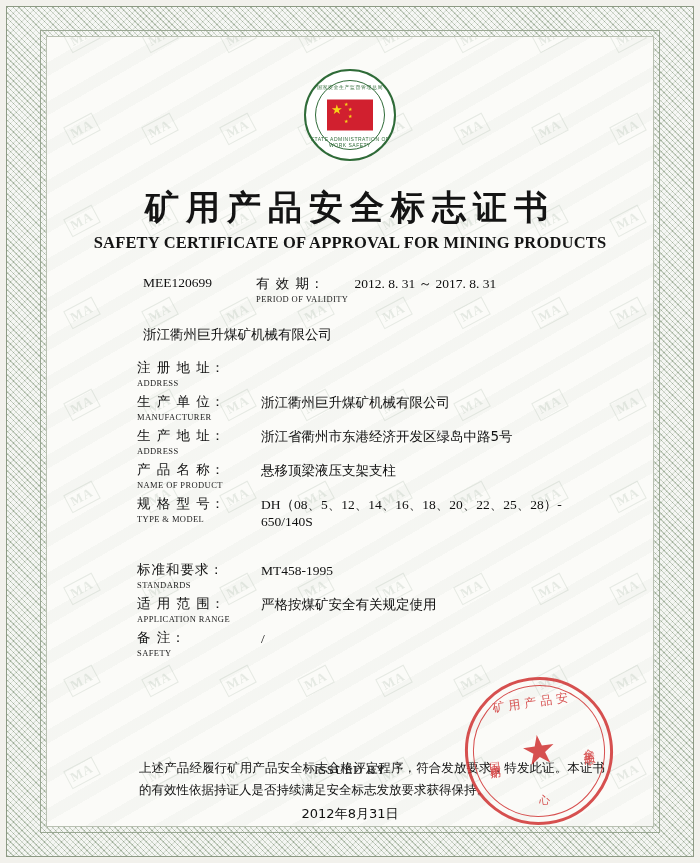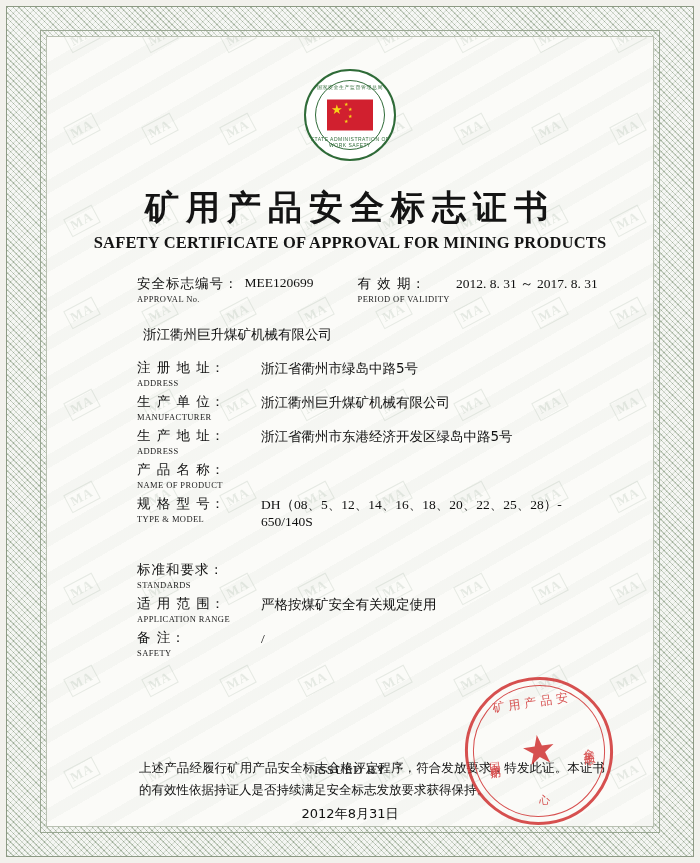--- a/index.html
+++ b/index.html
@@ -424,24 +424,20 @@
           <span class="star" style="left:17px; top:19px; font-size:5px;">★</span>
         </div>
         <div class="arc-text-bottom">STATE ADMINISTRATION OF WORK SAFETY</div>
       </div>
     </div>
 
     <div class="title-cn">矿用产品安全标志证书</div>
     <div class="title-en">SAFETY CERTIFICATE OF APPROVAL FOR MINING PRODUCTS</div>
 
     <div class="row-approval">
-      <div class="lbl-block">
-        <span class="lbl-cn">安全标志编号：</span>
-        <span class="lbl-en">APPROVAL No.</span>
-      </div>
       <span class="val">MEE120699</span>
 
       <div class="approval-right">
         <div class="lbl-block">
           <span class="lbl-cn">有 效 期：</span>
           <span class="lbl-en">PERIOD OF VALIDITY</span>
         </div>
         <span class="val">2012. 8. 31 ～ 2017. 8. 31</span>
       </div>
     </div>
@@ -452,23 +448,20 @@
         <div class="field-value">
           <span class="val-cn">浙江衢州巨升煤矿机械有限公司</span>
         </div>
       </div>
 
       <div class="field-row">
         <div class="field-label">
           <span class="lbl-cn">注 册 地 址：</span>
           <span class="lbl-en">ADDRESS</span>
         </div>
-        <div class="field-value">
-          <span class="val-cn">浙江省衢州市绿岛中路5号</span>
-        </div>
       </div>
 
       <div class="field-row">
         <div class="field-label">
           <span class="lbl-cn">生 产 单 位：</span>
           <span class="lbl-en">MANUFACTURER</span>
         </div>
         <div class="field-value">
           <span class="val-cn">浙江衢州巨升煤矿机械有限公司</span>
         </div>
@@ -482,39 +475,45 @@
         <div class="field-value">
           <span class="val-cn">浙江省衢州市东港经济开发区绿岛中路5号</span>
         </div>
       </div>
 
       <div class="field-row">
         <div class="field-label">
           <span class="lbl-cn">产 品 名 称：</span>
           <span class="lbl-en">NAME OF PRODUCT</span>
         </div>
+        <div class="field-value">
+          <span class="val-cn">悬移顶梁液压支架支柱</span>
+        </div>
       </div>
 
       <div class="field-row">
         <div class="field-label">
           <span class="lbl-cn">规 格 型 号：</span>
           <span class="lbl-en">TYPE &amp; MODEL</span>
         </div>
         <div class="field-value">
           <span class="val">DH（08、5、12、14、16、18、20、22、25、28）-</span>
           <div class="model-second-line">650/140S</div>
         </div>
       </div>
 
       <div class="spacer-gap"></div>
 
       <div class="field-row">
         <div class="field-label">
           <span class="lbl-cn">标准和要求：</span>
           <span class="lbl-en">STANDARDS</span>
+        </div>
+        <div class="field-value">
+          <span class="val">MT458-1995</span>
         </div>
       </div>
 
       <div class="field-row">
         <div class="field-label">
           <span class="lbl-cn">适 用 范 围：</span>
           <span class="lbl-en">APPLICATION RANGE</span>
         </div>
         <div class="field-value">
           <span class="val-cn">严格按煤矿安全有关规定使用</span>

